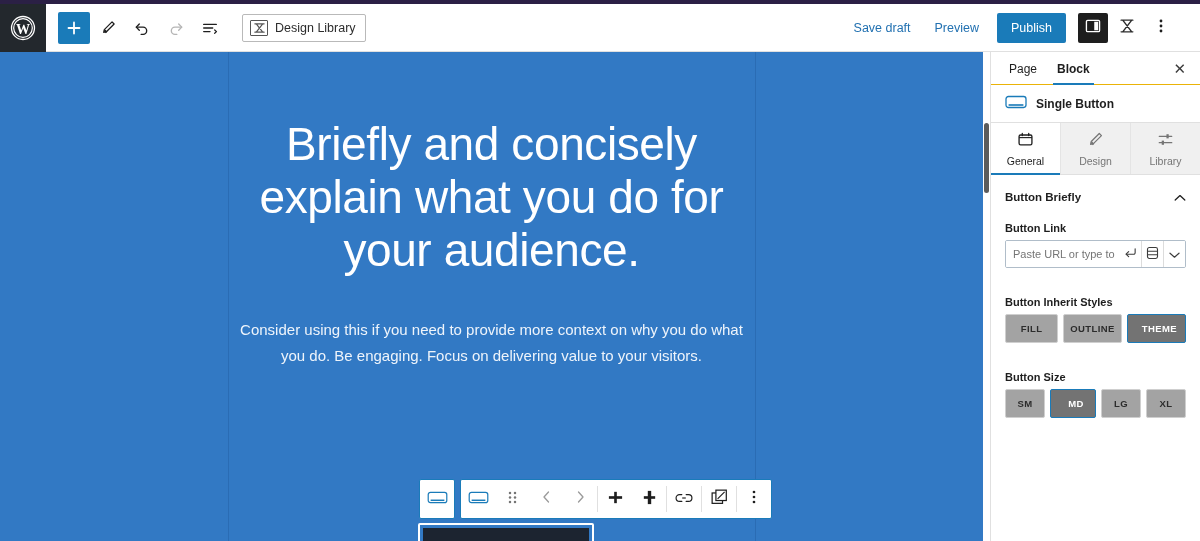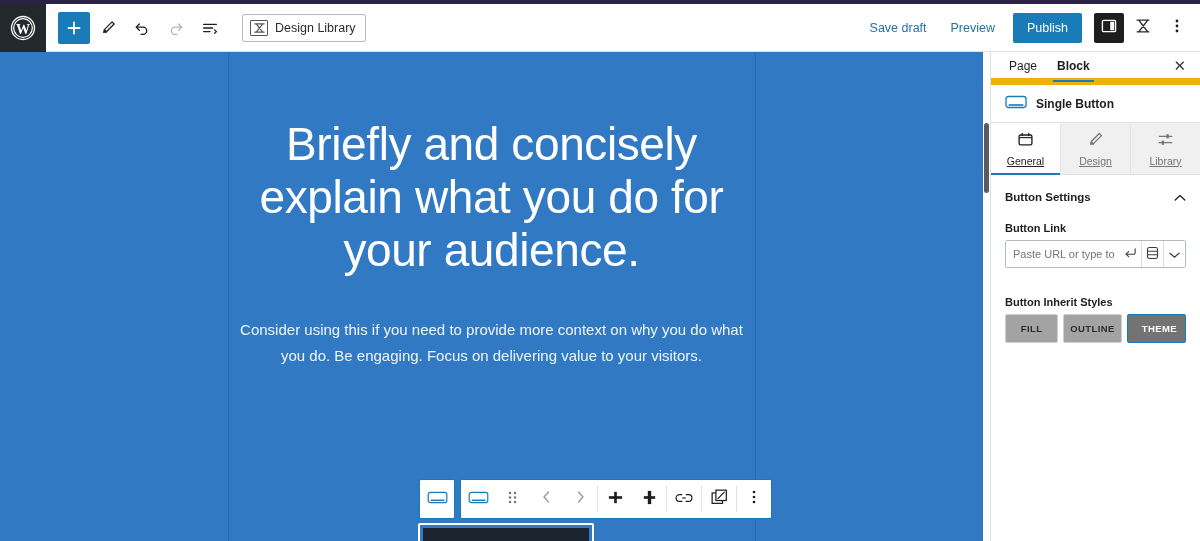--- a/index.html
+++ b/index.html
@@ -42,21 +42,21 @@
     border-radius: 2px; display: flex; align-items: center; gap: 7px;
     padding: 0 9px 0 7px; cursor: pointer;
   }
   .dl-icon {
     width: 18px; height: 16px; border: 1px solid #555; border-radius: 1px;
     display: flex; align-items: center; justify-content: center;
   }
   .design-library-btn .dl-label { font-size: 12.5px; color: #2c2c2c; }
 
   .header-right {
-    margin-left: auto; display: flex; align-items: center; gap: 4px; padding-right: 8px;
+    margin-left: auto; display: flex; align-items: center; gap: 4px; padding-right: 24px;
   }
   .link-btn {
     background: none; border: none; cursor: pointer;
     font-size: 12.5px; color: #2271b1; padding: 6px 10px;
   }
   .publish-btn {
     background: #1a7bb9; color: #fff; border: none; border-radius: 2px;
     font-size: 12.5px; padding: 8px 14px; cursor: pointer; margin: 0 4px;
   }
   .sidebar-toggle {
@@ -127,21 +127,21 @@
     background: #5c5c5c; border-radius: 3px; cursor: pointer;
   }
 
   
   .sidebar {
     position: absolute; top: 52px; left: 990px; width: 210px; height: 489px;
     background: #fff; border-left: 1px solid #e0e0e0;
   }
   .sb-tabs {
     height: 33px; display: flex; align-items: center; padding: 0 8px;
-    border-bottom: 7px solid #eab308; position: relative;
+    border-bottom: 1px solid #eab308; position: relative;
   }
   .sb-tab {
     font-size: 12px; color: #1e1e1e; padding: 9px 10px 8px; cursor: pointer;
     background: none; border: none; position: relative;
   }
   .sb-tab.active { font-weight: 600; }
   .sb-tab.active::after {
     content: ""; position: absolute; left: 6px; right: 6px; bottom: -1px;
     height: 2px; background: #1a7bb9;
   }
@@ -152,21 +152,21 @@
   .sb-blocktitle {
     height: 38px; display: flex; align-items: center; gap: 9px; padding: 0 14px;
     border-bottom: 1px solid #e0e0e0;
   }
   .sb-blocktitle .bt-label { font-size: 12px; font-weight: 600; color: #1e1e1e; }
 
   .sb-subtabs { display: flex; border-bottom: 1px solid #e0e0e0; height: 52px; }
   .sb-subtab {
     flex: 1; display: flex; flex-direction: column; align-items: center;
     justify-content: center; gap: 4px; background: #f0f0f0; cursor: pointer;
-    border: none; border-right: 1px solid #e4e4e4; color: #757575; position: relative; text-decoration: underline;
+    border: none; border-right: 1px solid #e4e4e4; color: #757575; position: relative;
   }
   .sb-subtab:last-child { border-right: none; }
   .sb-subtab.active { background: #fff; color: #1e1e1e; }
   .sb-subtab.active::after {
     content: ""; position: absolute; left: 0; right: 0; bottom: -1px; height: 2px;
     background: #1a7bb9;
   }
   .sb-subtab .st-label { font-size: 10.5px; }
 
   .panel { padding: 0 14px; }
@@ -451,21 +451,21 @@
             <rect x="10" y="3.4" width="2.4" height="4.4" fill="#757575"></rect>
             <rect x="5" y="10.2" width="2.4" height="4.4" fill="#757575"></rect>
           </svg>
         </span>
         <span class="st-label">Library</span>
       </button>
     </div>
 
     <div class="panel">
       <div class="panel-head">
-        <span class="ph-title">Button Settings</span>
+        <span class="ph-title">Button Briefly</span>
         <span>
           <svg width="12" height="8" viewBox="0 0 12 8" aria-hidden="true">
             <path d="M1.2 6L6 1.6 10.8 6" fill="none" stroke="#1e1e1e" stroke-width="1.3" stroke-linecap="round" stroke-linejoin="round"></path>
           </svg>
         </span>
       </div>
 
       <div class="field-label">Button Link</div>
       <div class="url-field">
         <input type="text" placeholder="Paste URL or type to search" style="">
@@ -496,16 +496,25 @@
 
       <div class="group-block">
         <div class="field-label">Button Inherit Styles</div>
         <div class="seg-group">
           <button class="seg">FILL</button>
           <button class="seg">OUTLINE</button>
           <button class="seg active">THEME</button>
         </div>
       </div>
 
+      <div class="group-block">
+        <div class="field-label">Button Size</div>
+        <div class="seg-group">
+          <button class="seg">SM</button>
+          <button class="seg active">MD</button>
+          <button class="seg">LG</button>
+          <button class="seg">XL</button>
+        </div>
+      </div>
 
     </div>
   </div>
 </div>
 
 </body></html>

